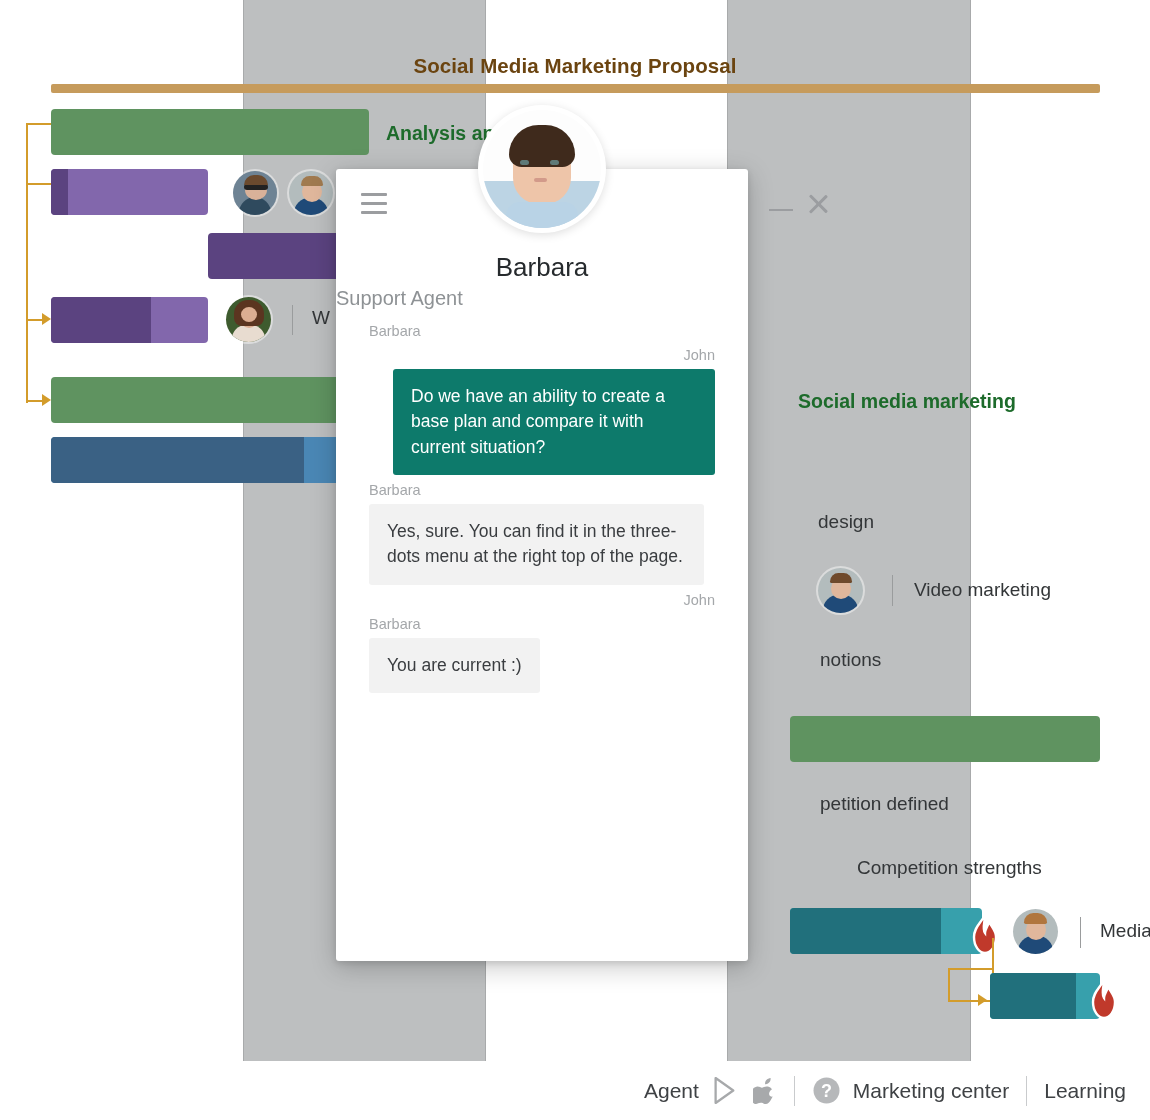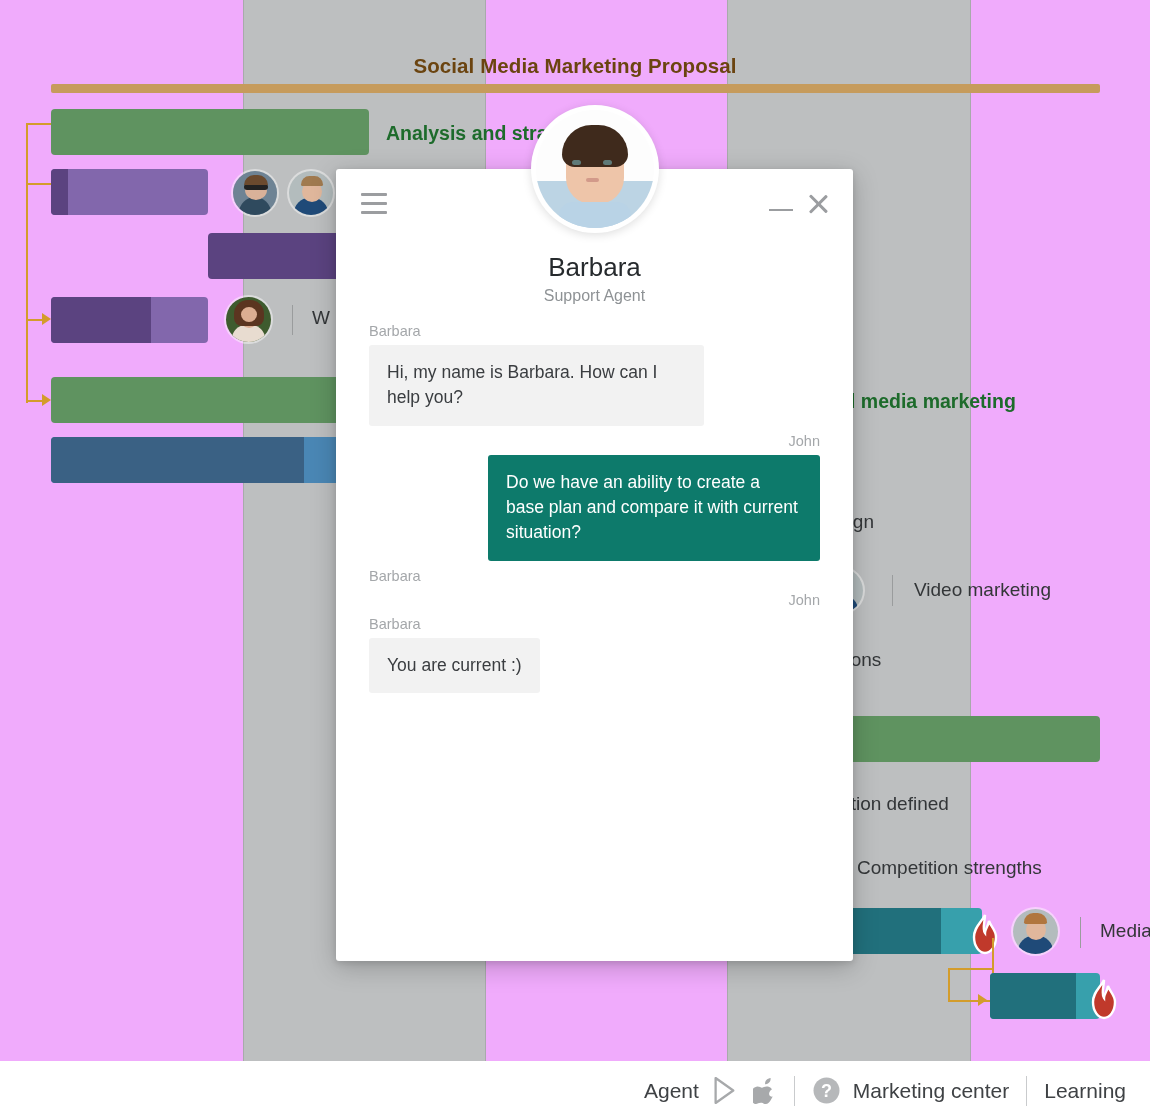--- a/index.html
+++ b/index.html
@@ -6,21 +6,21 @@
   body{
     width:1150px;height:1120px;overflow:hidden;position:relative;
     background:#b9bbbc;
     font-family:"Liberation Sans",sans-serif;
     -webkit-font-smoothing:antialiased;
   }
 
   
   #gantt-backdrop{
     position:absolute;inset:0 0 59px 0;
-    background:#f0abfc;
+    background:#ffffff;
     overflow:hidden;
   }
   .col-band{
     position:absolute;top:0;bottom:0;
     background:#bdbfc0;
   }
   .col-line{
     position:absolute;top:0;bottom:0;width:1px;
     background:#a8aaab;
   }
@@ -61,21 +61,21 @@
   .arrow{
     position:absolute;width:0;height:0;
     border-top:6px solid transparent;border-bottom:6px solid transparent;
     border-left:9px solid #d39c2b;
   }
 
   .flame{position:absolute;width:34px;height:42px;}
 
   
   #chat-widget{
-    position:absolute;left:336px;top:169px;width:517px;height:792px;
+    position:absolute;left:336px;top:169px;width:412px;height:792px;
     background:#ffffff;border-radius:3px;
     box-shadow:0 6px 26px rgba(0,0,0,.22), 0 2px 6px rgba(0,0,0,.12);
     overflow:visible;
   }
   #chat-avatar{
     position:absolute;left:50%;transform:translateX(-50%);
     top:-64px;width:128px;height:128px;border-radius:50%;
     background:#fff;padding:5px;box-sizing:border-box;
     box-shadow:0 2px 10px rgba(0,0,0,.13);
     z-index:3;
@@ -102,22 +102,22 @@
   #close-btn{left:806px;top:192px;width:24px;height:24px;}
   #close-btn i{position:absolute;left:11px;top:0;width:2.5px;height:24px;background:#9b9da0;border-radius:1px;}
   #close-btn i:first-child{transform:rotate(45deg);}
   #close-btn i:last-child{transform:rotate(-45deg);}
 
   .agent-name{
     position:absolute;left:0;right:0;top:83px;text-align:center;
     font-size:26px;color:#262a2d;font-weight:normal;
   }
   .agent-role{
-    position:absolute;left:0;right:0;top:118px;text-align:center;
-    font-size:16px;color:#8e9295;
+    position:absolute;left:0;right:0;top:118px;
+    font-size:20px;color:#8e9295;
   }
 
   #messages{
     position:absolute;left:0;right:0;top:155px;bottom:0;
     padding:0 33px;box-sizing:border-box;
   }
   .msg{margin-bottom:8px;}
   .msg .who{
     font-size:14.5px;color:#a4a7aa;margin-bottom:5px;line-height:1.1;
   }
@@ -267,23 +267,23 @@
       <div style="position:absolute;left:57%;top:42%;width:9px;height:5px;background:#5f7a78;border-radius:3px;"></div>
       <div style="position:absolute;left:43%;top:58%;width:13px;height:4px;background:#d29a8a;border-radius:3px;"></div>
       <div style="position:absolute;left:50%;transform:translateX(-50%);bottom:0;width:72px;height:26px;background:#b9d3e6;border-radius:14px 14px 0 0;"></div>
     </div>
   </div>
 
   <div class="agent-name">Barbara</div>
   <div class="agent-role">Support Agent</div>
 
   <div id="messages">
-      <div class="msg in"><div class="who">Barbara</div><div class="bubble">Hi, my name is Barbara. How can I help you?</div></div>
+      <div class="msg in"><div class="who">Barbara</div></div>
       <div class="msg out"><div class="who">John</div><div class="bubble">Do we have an ability to create a base plan and compare it with current situation?</div></div>
-      <div class="msg in"><div class="who">Barbara</div></div>
+      <div class="msg in"><div class="who">Barbara</div><div class="bubble">Yes, sure. You can find it in the three-dots menu at the right top of the page.</div></div>
       <div class="msg out"><div class="who">John</div></div>
       <div class="msg in short"><div class="who">Barbara</div><div class="bubble">You are current :)</div></div>
     </div>
 </div>
 
 <div class="hamburger">
   <span></span>
     <span></span>
     <span></span>
 </div>

